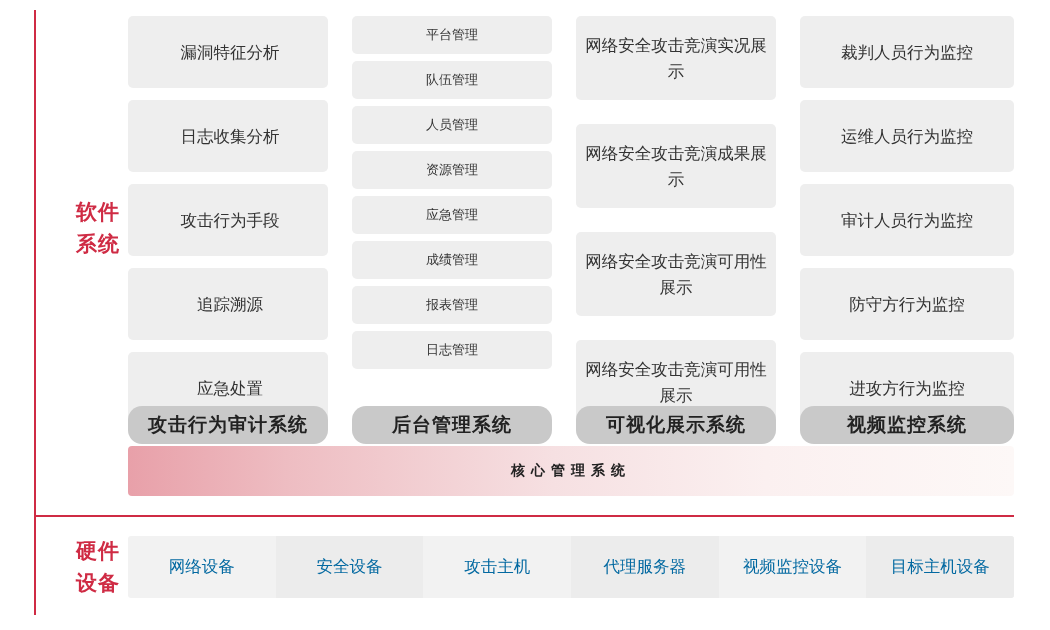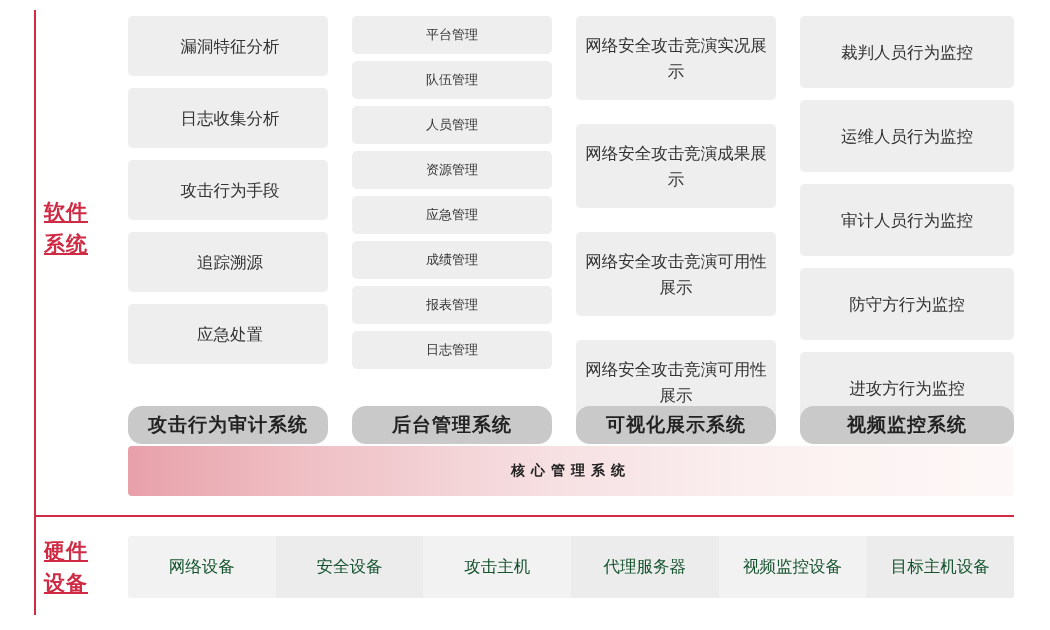--- a/index.html
+++ b/index.html
@@ -42,23 +42,22 @@
     height: 2px;
   }
 
   
   .side-label {
     position: absolute;
     color: #cf2b44;
     font-weight: bold;
     font-size: 21px;
     letter-spacing: 1px;
-    text-align: left;
+    text-align: right;
     line-height: 32px;
-    text-decoration: underline;
   }
   #label-software {
     left: 44px;
     top: 196px;
     width: 76px;
   }
   #label-hardware {
     left: 44px;
     top: 535px;
     width: 76px;
@@ -89,21 +88,21 @@
     font-size: 16.5px;
     border-radius: 5px;
     display: flex;
     align-items: center;
     justify-content: center;
     text-align: center;
     line-height: 26px;
     box-sizing: border-box;
     padding: 0 6px;
   }
-  .col-1 .cell { height: 60px; margin-bottom: 12px; padding-left: 10px; }
+  .col-1 .cell { height: 72px; margin-bottom: 12px; padding-left: 10px; }
   .col-2 .cell { height: 38px; margin-bottom: 7px; font-size: 13px; }
   .col-3 .cell { height: 84px; margin-bottom: 24px; }
   .col-4 .cell { height: 72px; margin-bottom: 12px; }
 
   .col-footer {
     position: absolute;
     top: 390px;
     height: 38px;
     background: #c9c9c9;
     color: #222222;
@@ -151,21 +150,21 @@
     background: #f2f2f2;
     border-radius: 3px;
     overflow: hidden;
   }
   .hw-cell {
     flex: 1 1 0;
     display: flex;
     align-items: center;
     justify-content: center;
     font-size: 16.5px;
-    color: #14532d;
+    color: #0369a1;
     text-align: center;
     box-sizing: border-box;
     padding: 0 4px;
   }
   .hw-alt { background: #ececec; }
 </style>
 </head>
 <body>
 
 <div id="canvas">

